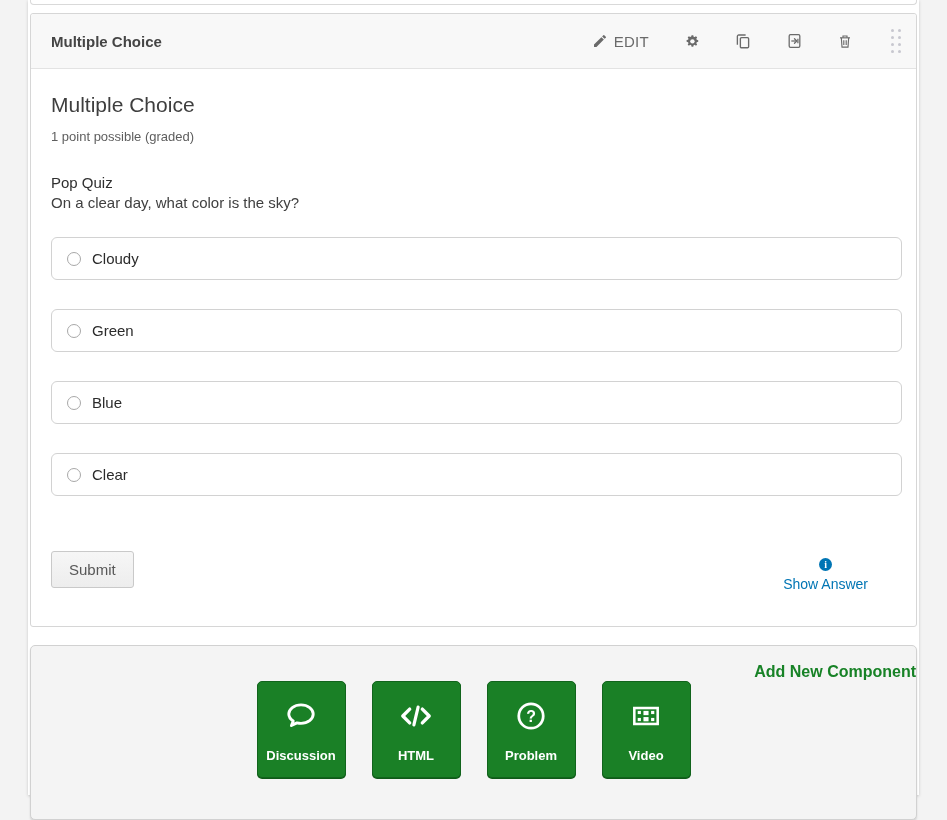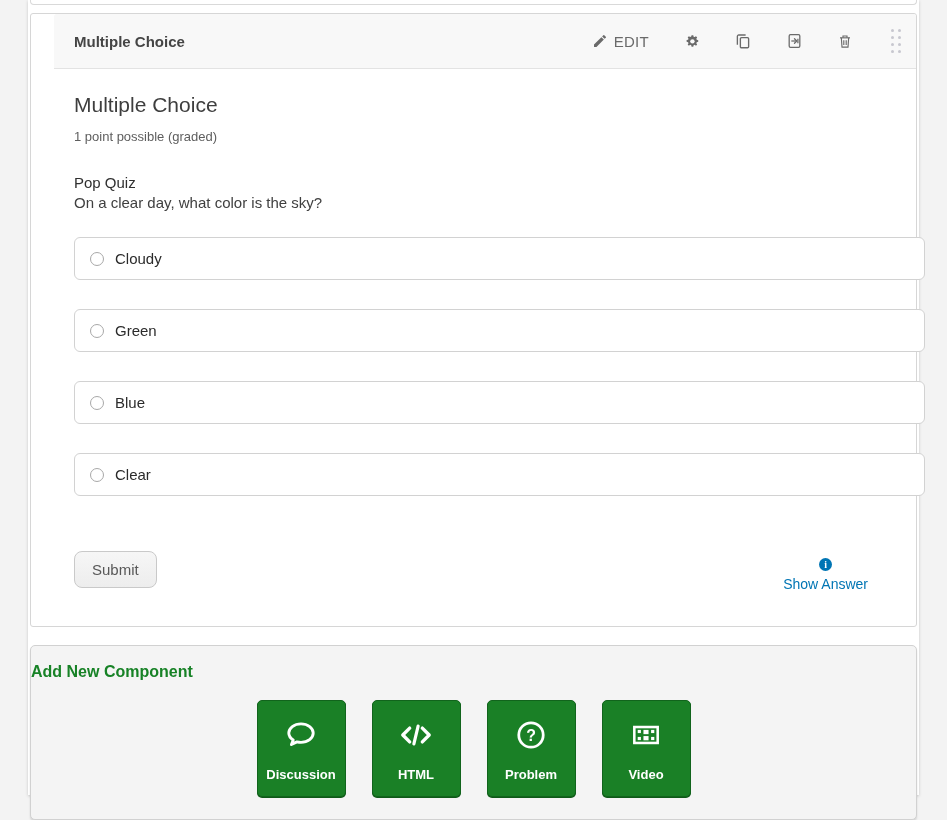--- a/index.html
+++ b/index.html
@@ -25,21 +25,20 @@
     border: 1px solid #d9d9d9;
     border-top: none;
     border-radius: 0 0 4px 4px;
   }
   
   .component-card {
     margin: 8px 2px 0;
     background: #fff;
     border: 1px solid #d6d6d6;
     border-radius: 3px;
-    padding-left: 23px;
   }
   .card-header {
     height: 55px;
     background: #f8f8f8;
     border-bottom: 1px solid #e3e3e3;
     border-radius: 3px 3px 0 0;
     display: flex;
     align-items: center;
     justify-content: space-between;
     padding: 0 14px 0 20px;
@@ -126,21 +125,21 @@
   .problem-footer {
     margin-top: 55px;
     display: flex;
     justify-content: space-between;
     align-items: flex-start;
     padding-bottom: 34px;
   }
   .submit-button {
     background: linear-gradient(#f6f6f6, #ededed);
     border: 1px solid #c9c9c9;
-    border-radius: 8px;
+    border-radius: 3px;
     padding: 9px 17px;
     font-size: 15px;
     color: #585858;
     font-family: inherit;
     cursor: pointer;
   }
   .show-answer-wrap {
     display: flex;
     flex-direction: column;
     align-items: center;
@@ -169,25 +168,24 @@
   .add-component {
     margin: 18px 2px 0;
     height: 175px;
     background: #f4f4f4;
     border: 1px solid #d1d1d1;
     border-radius: 5px;
     box-shadow: 0 2px 2px rgba(0,0,0,0.12);
     padding-top: 17px;
   }
   .add-component-title {
-    text-align: left;
+    text-align: right;
     font-size: 16px;
     font-weight: bold;
     color: #178226;
-    margin-bottom: 19px;
   }
   .add-buttons-row {
     display: flex;
     justify-content: center;
     gap: 26px;
   }
   .add-btn {
     width: 89px; height: 97px;
     background: #1a8026;
     border: 1px solid #11641c;

